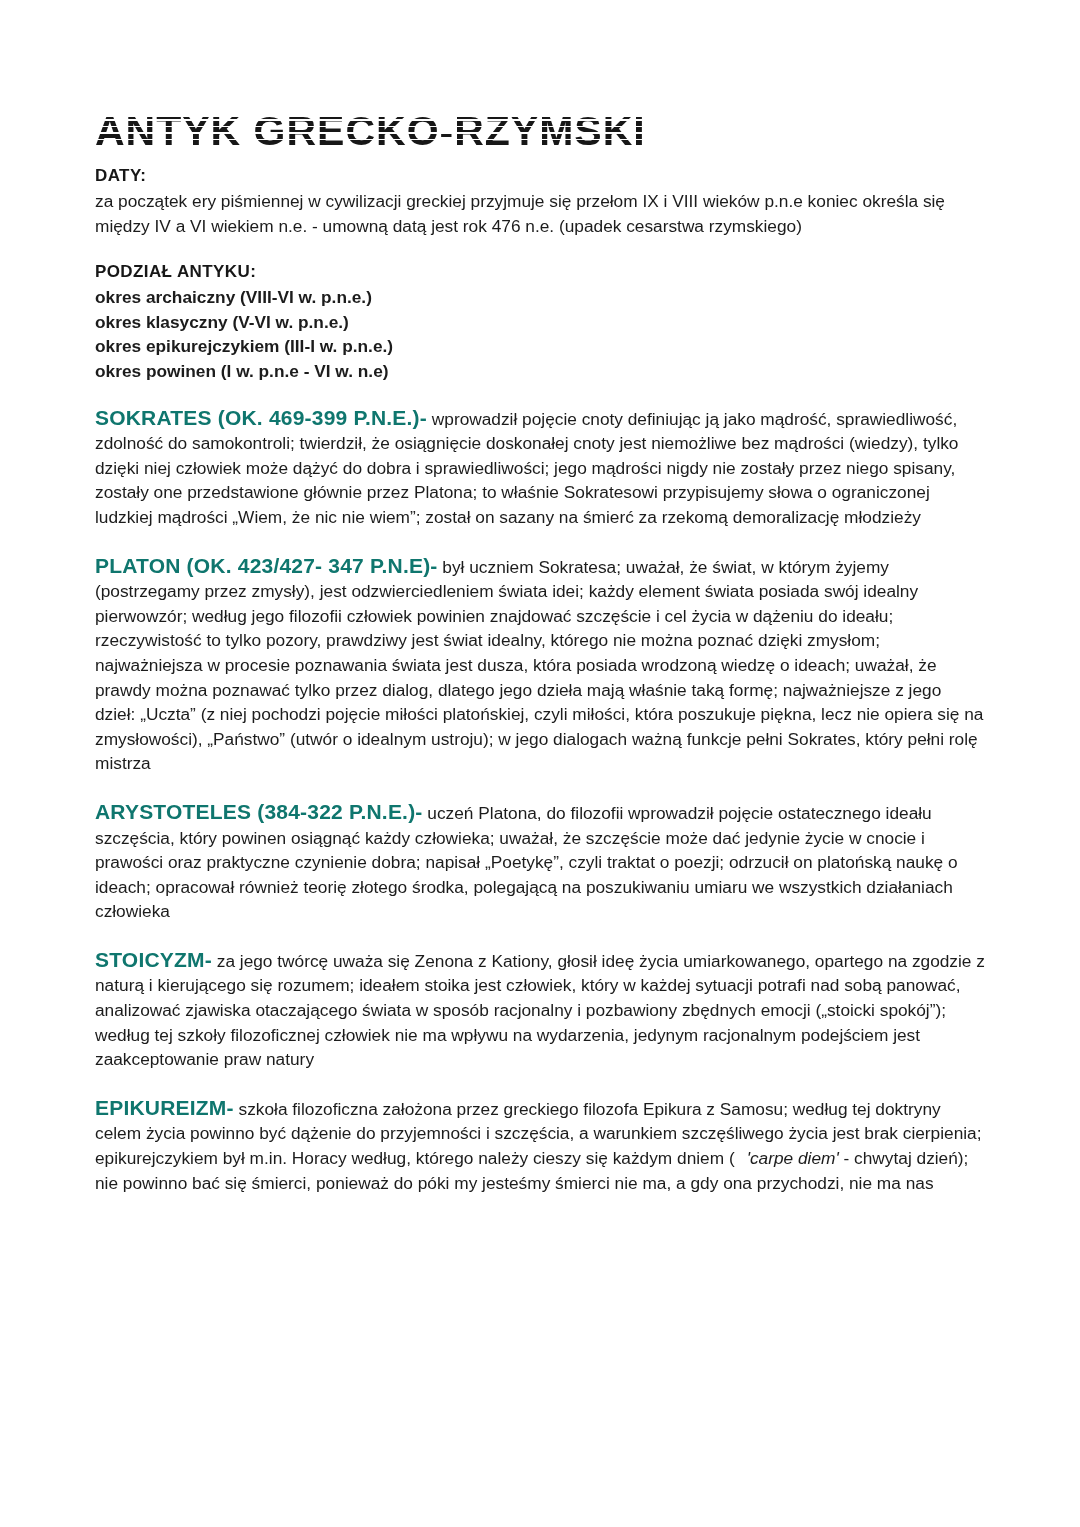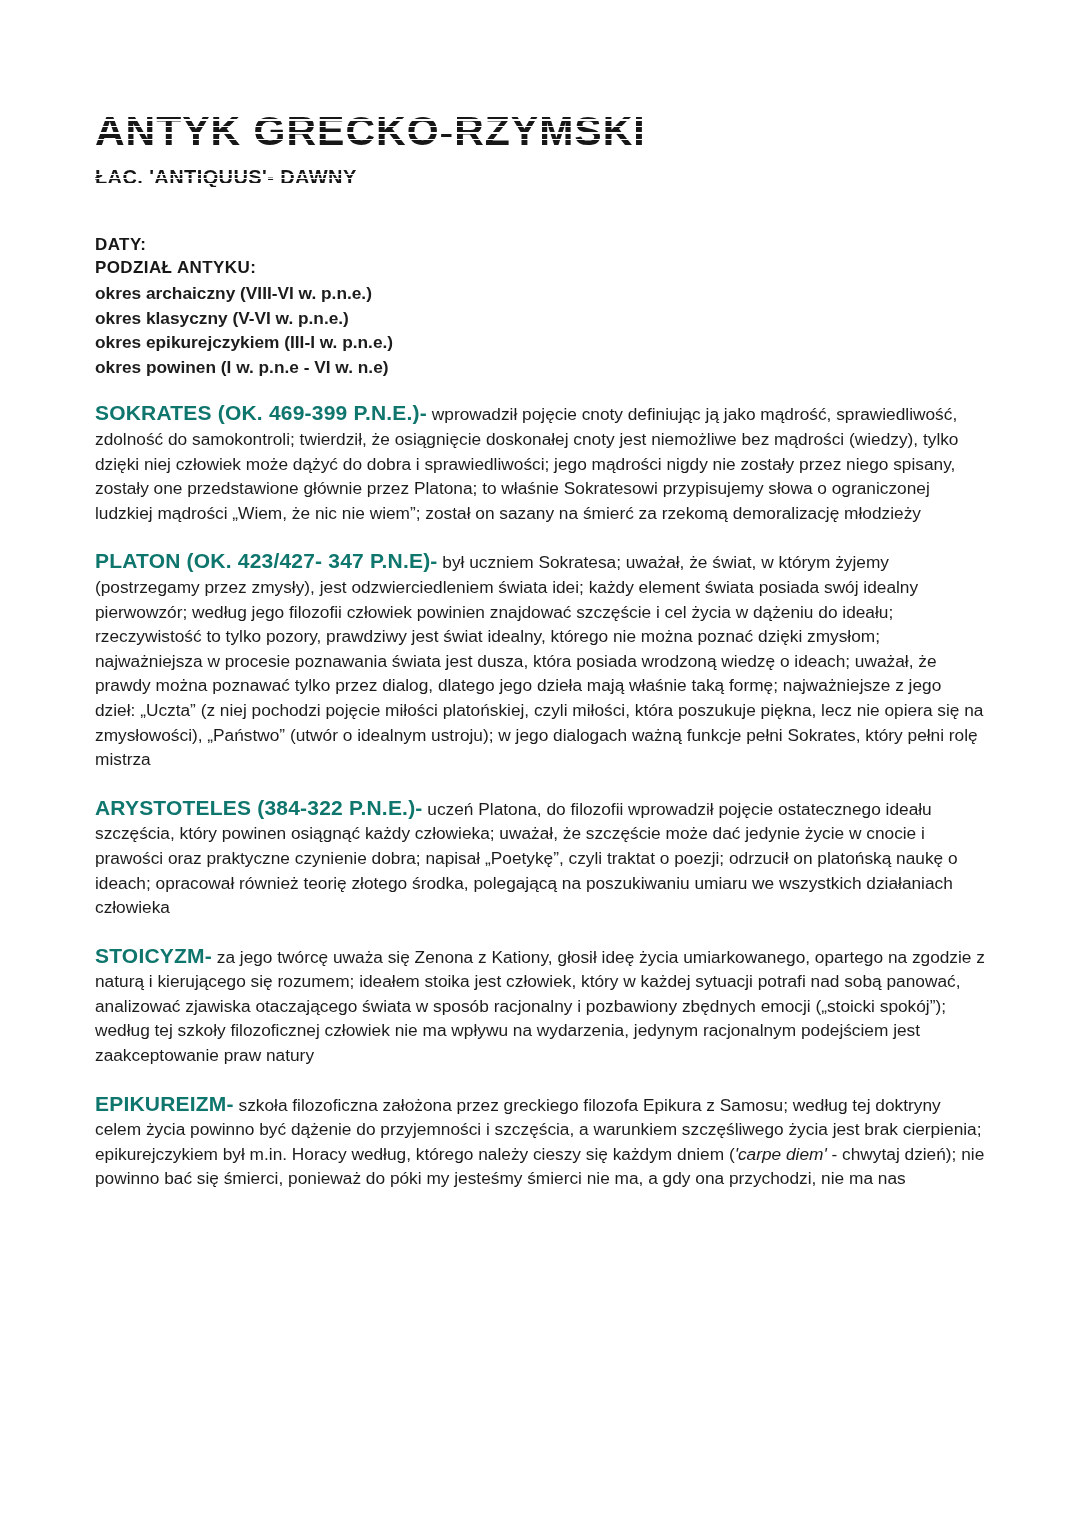--- a/index.html
+++ b/index.html
@@ -70,32 +70,32 @@
     max-width: 892px;
   }
   .gap-block { margin-bottom: 22px; }
   .lead {
     font-weight: 700;
     color: #0f766e;
     letter-spacing: 0.2px;
     font-size: 21px;
   }
   .list-line { max-width: 892px; font-weight: bold; }
-  .italic { font-style: italic; }
+  .italic { font-style: italic; margin-left: 12px; }
 </style>
 </head>
 <body>
 
 <div class="page">
 
   <h1 class="disp title"><span class="inline-fx">ANTYK GRECKO-RZYMSKI</span></h1>
 
-  <h2 class="disp subtitle"><span class="inline-fx">ŁAC. 'ANTIQUUS'- DAWNY</span></h2>
 
   <h3 class="disp h-small">DATY:</h3>
+  <p class="para body-text">za początek ery piśmiennej w cywilizacji greckiej przyjmuje się przełom IX i VIII wieków p.n.e koniec określa się między IV a VI wiekiem n.e. - umowną datą jest rok 476 n.e. (upadek cesarstwa rzymskiego)</p>
 
   <h3 class="disp h-small">PODZIAŁ ANTYKU:</h3>
   <div class="body-text gap-block">
     <div class="list-line">okres archaiczny (VIII-VI w. p.n.e.)</div>
     <div class="list-line">okres klasyczny (V-VI w. p.n.e.)</div>
     <div class="list-line">okres epikurejczykiem (III-I w. p.n.e.)</div>
     <div class="list-line">okres powinen (I w. p.n.e - VI w. n.e)</div>
   </div>
 
 

